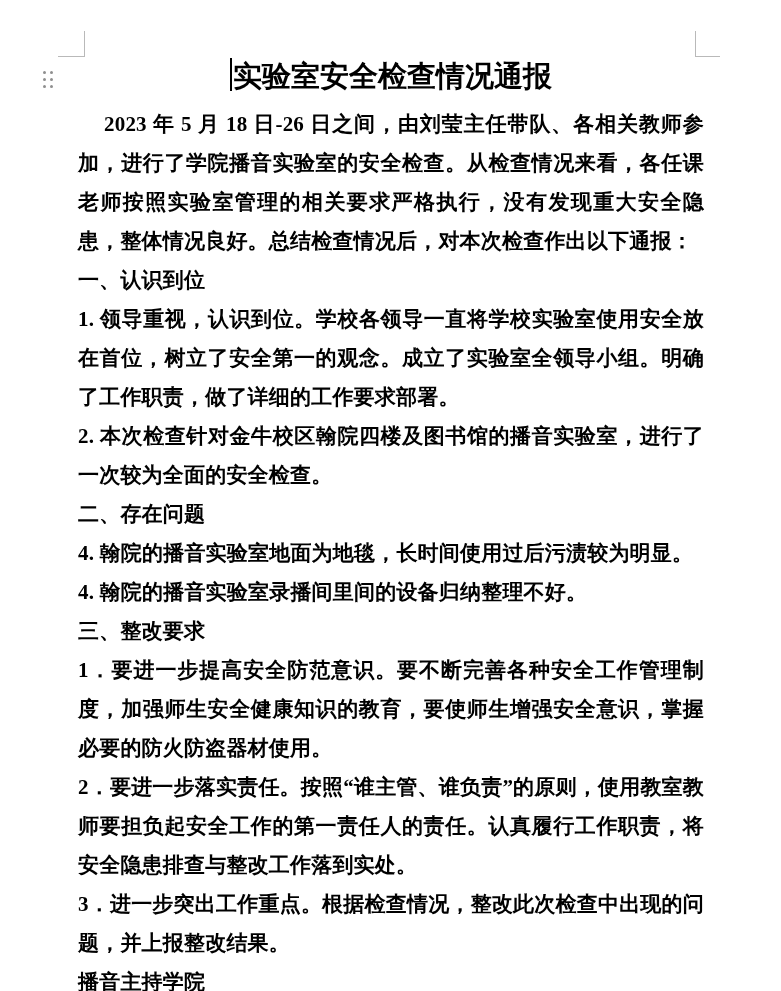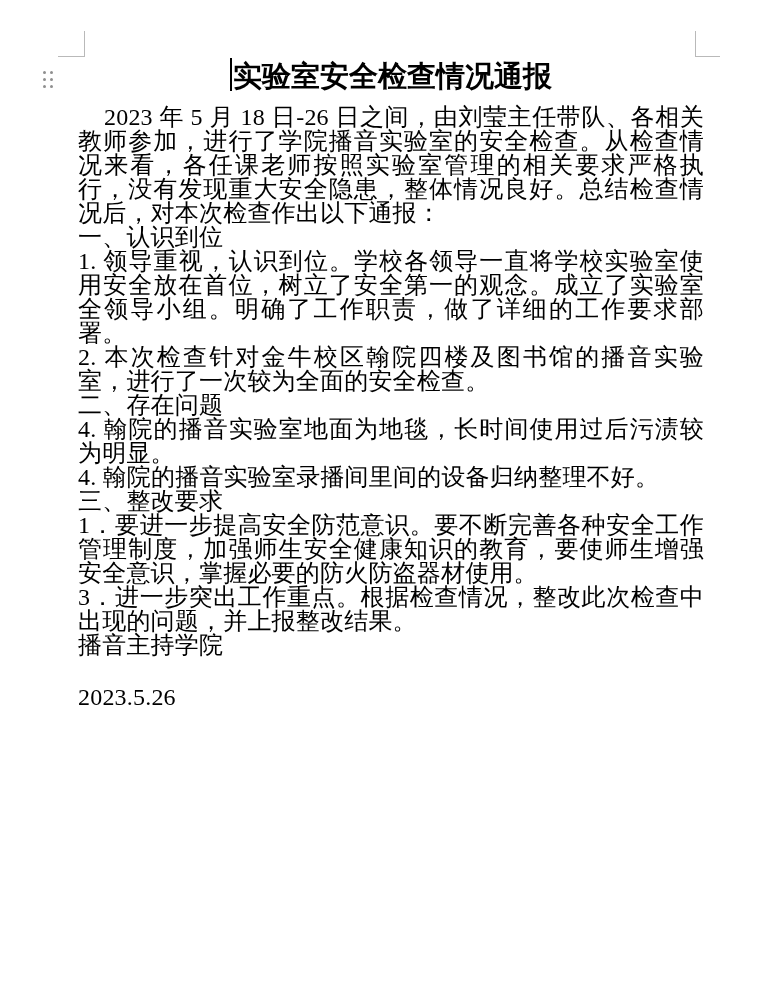--- a/index.html
+++ b/index.html
@@ -1,15 +1,15 @@
 <!DOCTYPE html>
 <html><head>
 <meta charset="utf-8">
 <style>
-  * { box-sizing: border-box; }
+  * { box-sizing: border-box; font-weight: bold; }
   html, body { margin: 0; padding: 0; }
   body {
     width: 781px; height: 991px;
     background: #ffffff;
     font-family: "Liberation Serif", "DejaVu Serif", serif;
     color: #000000;
     overflow: hidden;
   }
   .page {
     position: relative;
@@ -61,22 +61,22 @@
   }
   .caret {
     display: inline-block;
     width: 2px; height: 33px;
     background: #000000;
     vertical-align: -5px;
     margin-right: 1px;
   }
   .body-text p {
     margin: 0;
-    font-size: 24px;
-    line-height: 24px;
+    font-size: 21px;
+    line-height: 39px;
     text-align: justify;
     letter-spacing: 0.2px;
   }
   .body-text p.indent { text-indent: 26px; }
   .body-text p.sign  { text-align: left; padding-right: 5px; }
   .body-text p.date  { text-align: left; padding-right: 9px; margin-top: 28px; }
 </style>
 </head>
 <body>
 
@@ -100,19 +100,20 @@
     <div class="body-text">
       <p class="indent">2023 年 5 月 18 日-26 日之间，由刘莹主任带队、各相关教师参加，进行了学院播音实验室的安全检查。从检查情况来看，各任课老师按照实验室管理的相关要求严格执行，没有发现重大安全隐患，整体情况良好。总结检查情况后，对本次检查作出以下通报：</p>
       <p>一、认识到位</p>
       <p>1. 领导重视，认识到位。学校各领导一直将学校实验室使用安全放在首位，树立了安全第一的观念。成立了实验室全领导小组。明确了工作职责，做了详细的工作要求部署。</p>
       <p>2. 本次检查针对金牛校区翰院四楼及图书馆的播音实验室，进行了一次较为全面的安全检查。</p>
       <p>二、存在问题</p>
       <p>4. 翰院的播音实验室地面为地毯，长时间使用过后污渍较为明显。</p>
       <p>4. 翰院的播音实验室录播间里间的设备归纳整理不好。</p>
       <p>三、整改要求</p>
       <p>1．要进一步提高安全防范意识。要不断完善各种安全工作管理制度，加强师生安全健康知识的教育，要使师生增强安全意识，掌握必要的防火防盗器材使用。</p>
+      <p>2．要进一步落实责任。按照“谁主管、谁负责”的原则，使用教室教师要担负起安全工作的第一责任人的责任。认真履行工作职责，将安全隐患排查与整改工作落到实处。</p>
       <p>3．进一步突出工作重点。根据检查情况，整改此次检查中出现的问题，并上报整改结果。</p>
       <p class="sign">播音主持学院</p>
       <p class="date">2023.5.26</p>
     </div>
   </div>
 
 </div>
 
 </body></html>

